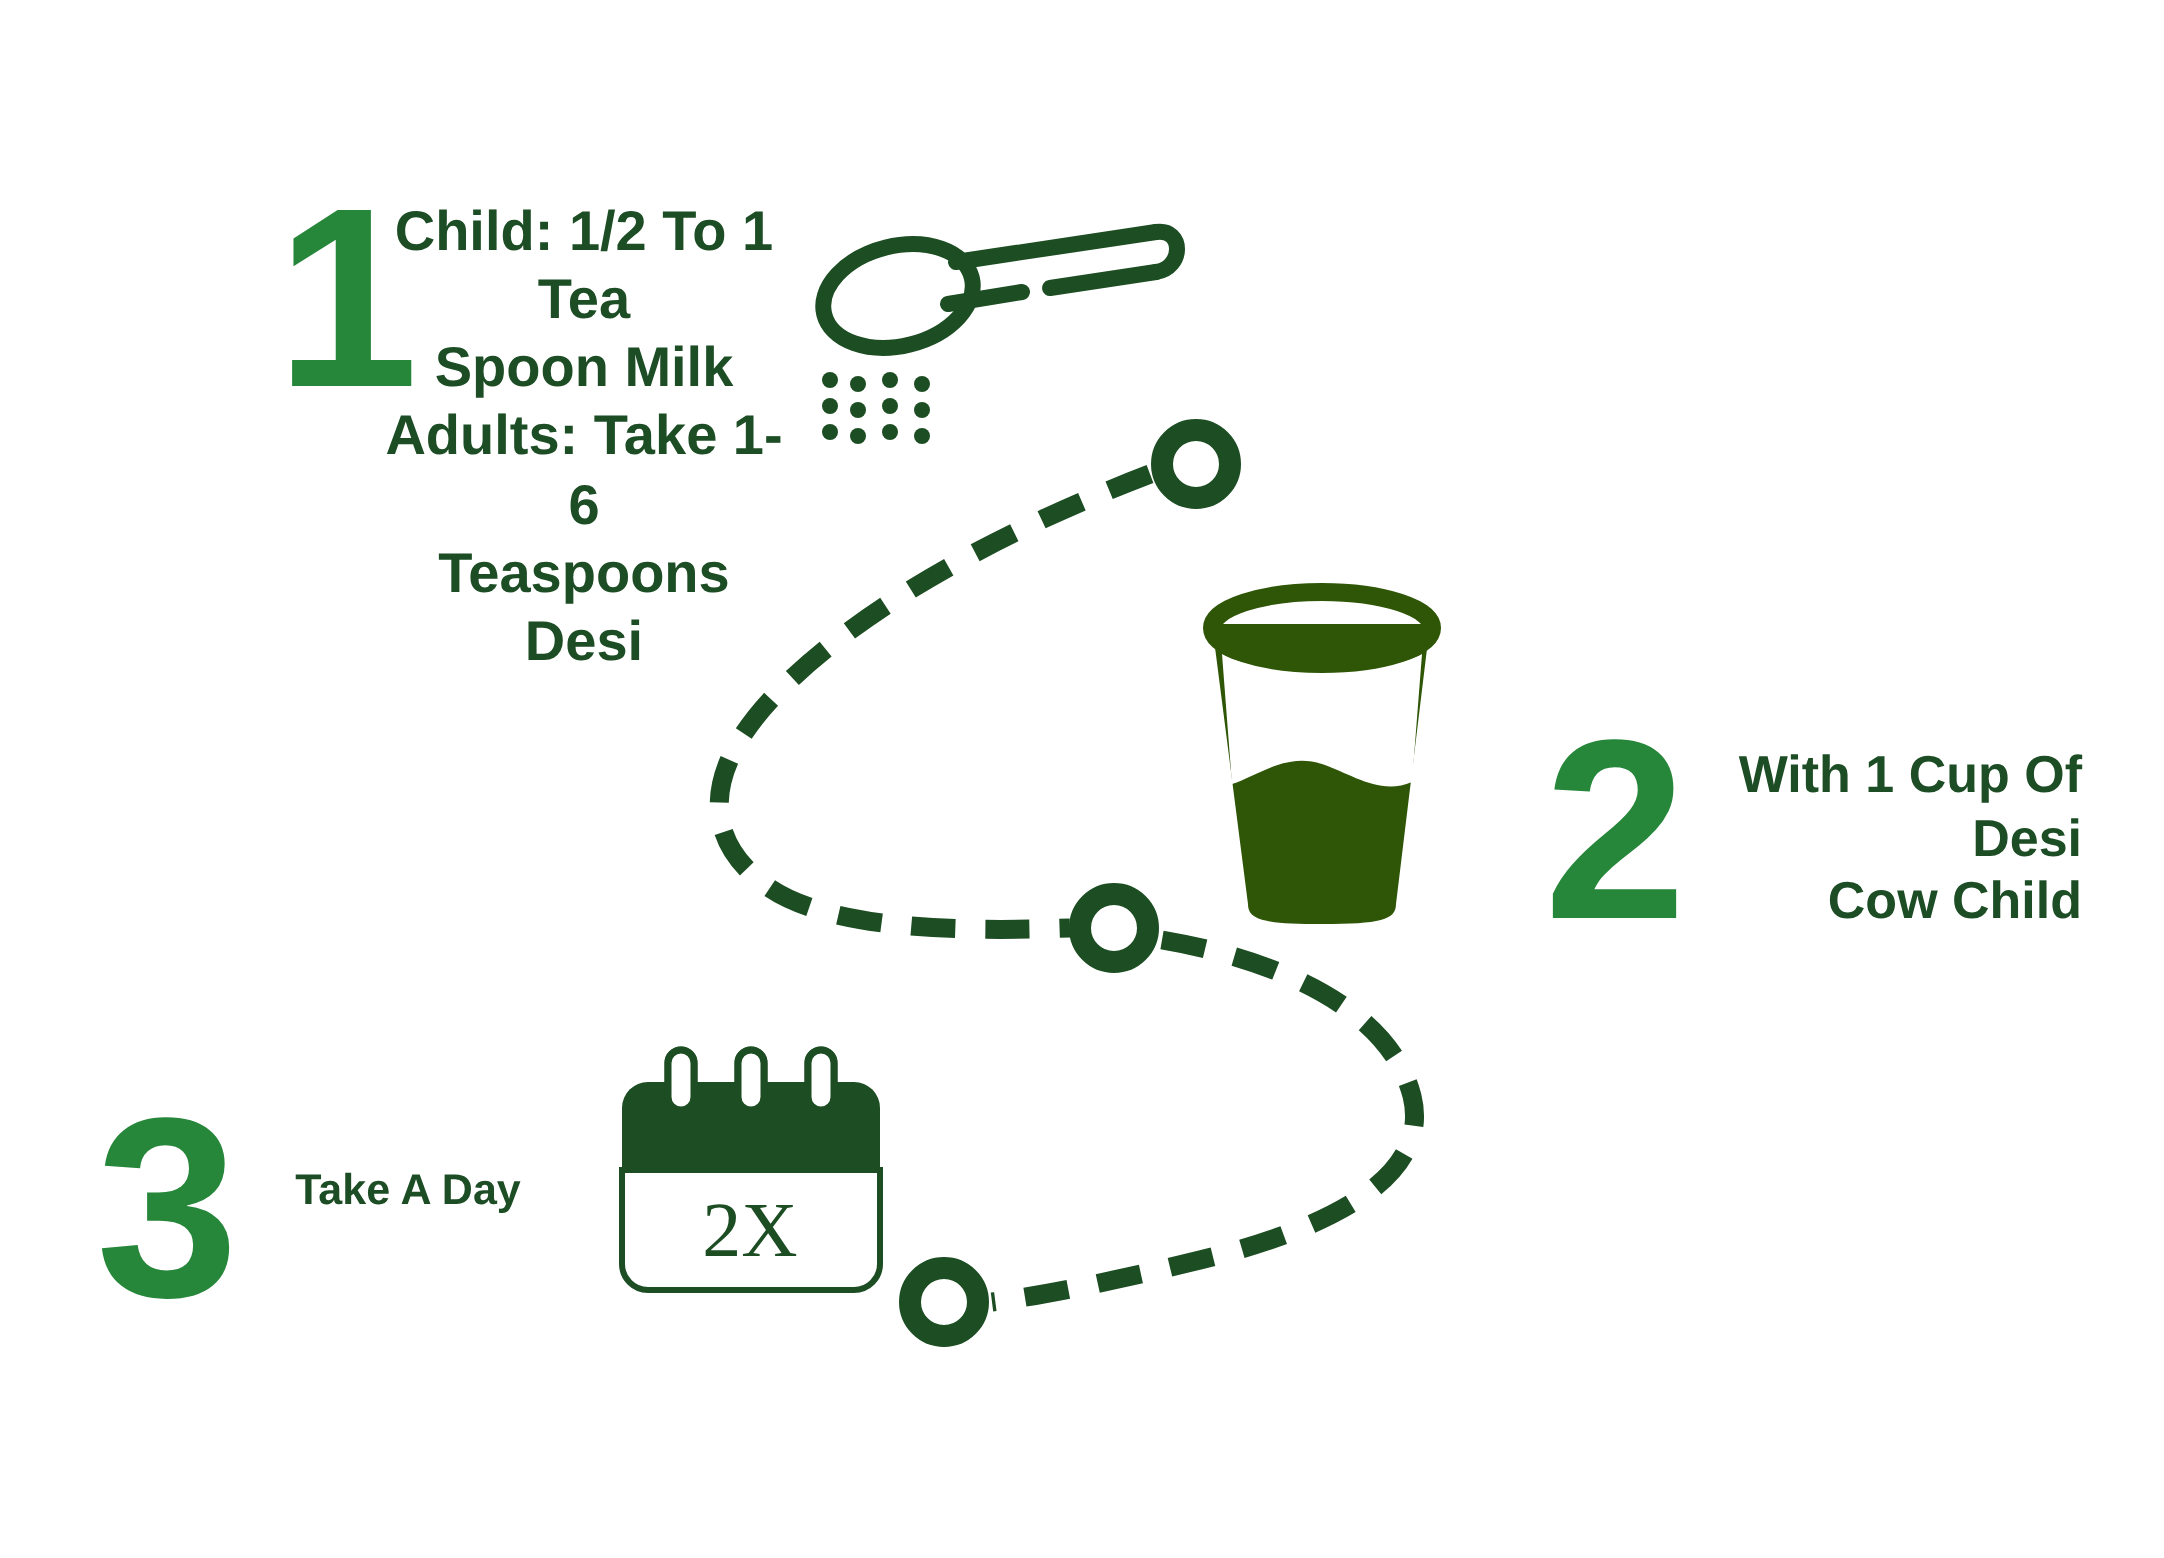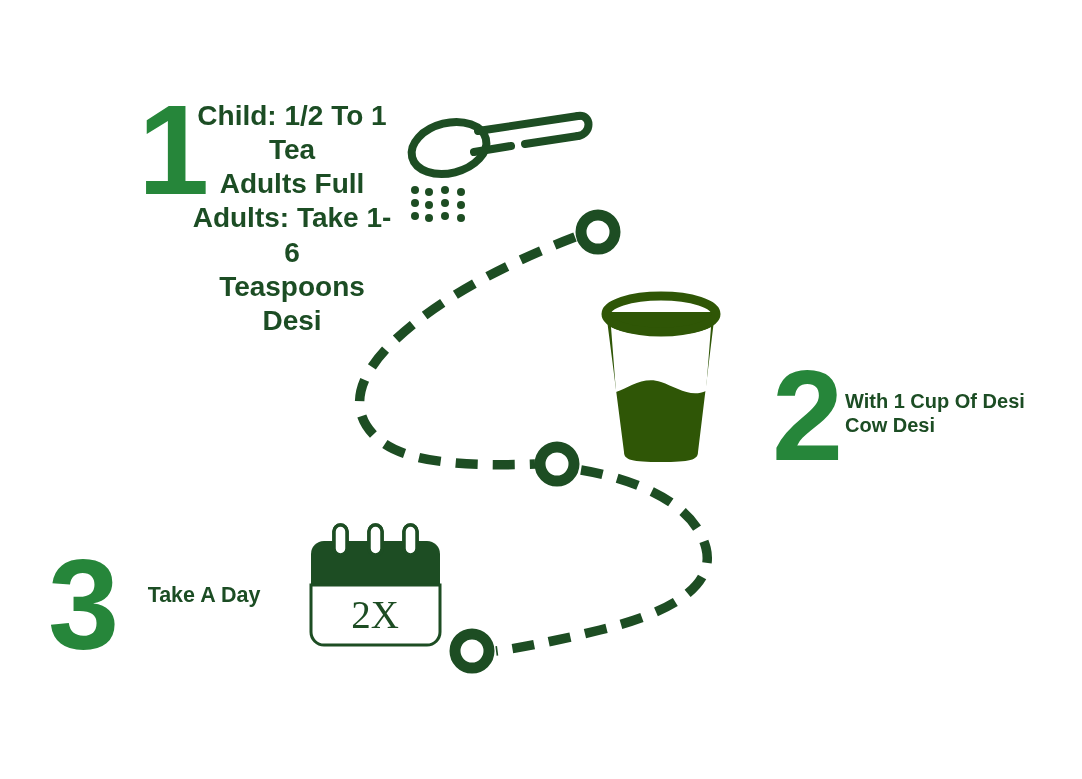--- a/index.html
+++ b/index.html
@@ -50,24 +50,24 @@
     width: 212px;
     font-size: 28px;
   }
   #num-2 {
     left: 772px;
     top: 352px;
     font-size: 128px;
   }
   #text-2 {
     left: 845px;
-    top: 389px;
+    top: 372px;
     width: 196px;
-    font-size: 20px;
-    text-align: left;
+    font-size: 26px;
+    text-align: right;
   }
   #num-3 {
     left: 48px;
     top: 541px;
     font-size: 128px;
   }
   #text-3 {
     left: 128px;
     top: 582px;
     width: 152px;
@@ -178,29 +178,29 @@
         <rect x="404" y="525" width="13" height="30" rx="6.5" fill="#ffffff" stroke="#1d4d23" stroke-width="3.5"></rect>
       </g>
 
       <text class="cal-2x" x="375" y="628" text-anchor="middle" fill="#1d4d23">2X</text>
     </g>
   </svg>
 
   <div class="step-num" id="num-1" style="color:#26863a">1</div>
   <div class="step-text" id="text-1" style="color:#1c4d24">
     <div>Child: 1/2 To 1 Tea</div>
-    <div>Adults Full</div>
+    <div>Spoon Milk</div>
     <div>Adults: Take 1-6</div>
     <div>Teaspoons Desi</div>
   </div>
 
   <div class="step-num" id="num-2" style="color:#26863a">2</div>
   <div class="step-text" id="text-2" style="color:#1c4d24">
     <div>With 1 Cup Of Desi</div>
-    <div>Cow Desi</div>
+    <div>Cow Child</div>
   </div>
 
   <div class="step-num" id="num-3" style="color:#26863a">3</div>
   <div class="step-text" id="text-3" style="color:#1c4d24">
     <div>Take A Day</div>
   </div>
 
 </div>
 
 </body></html>

